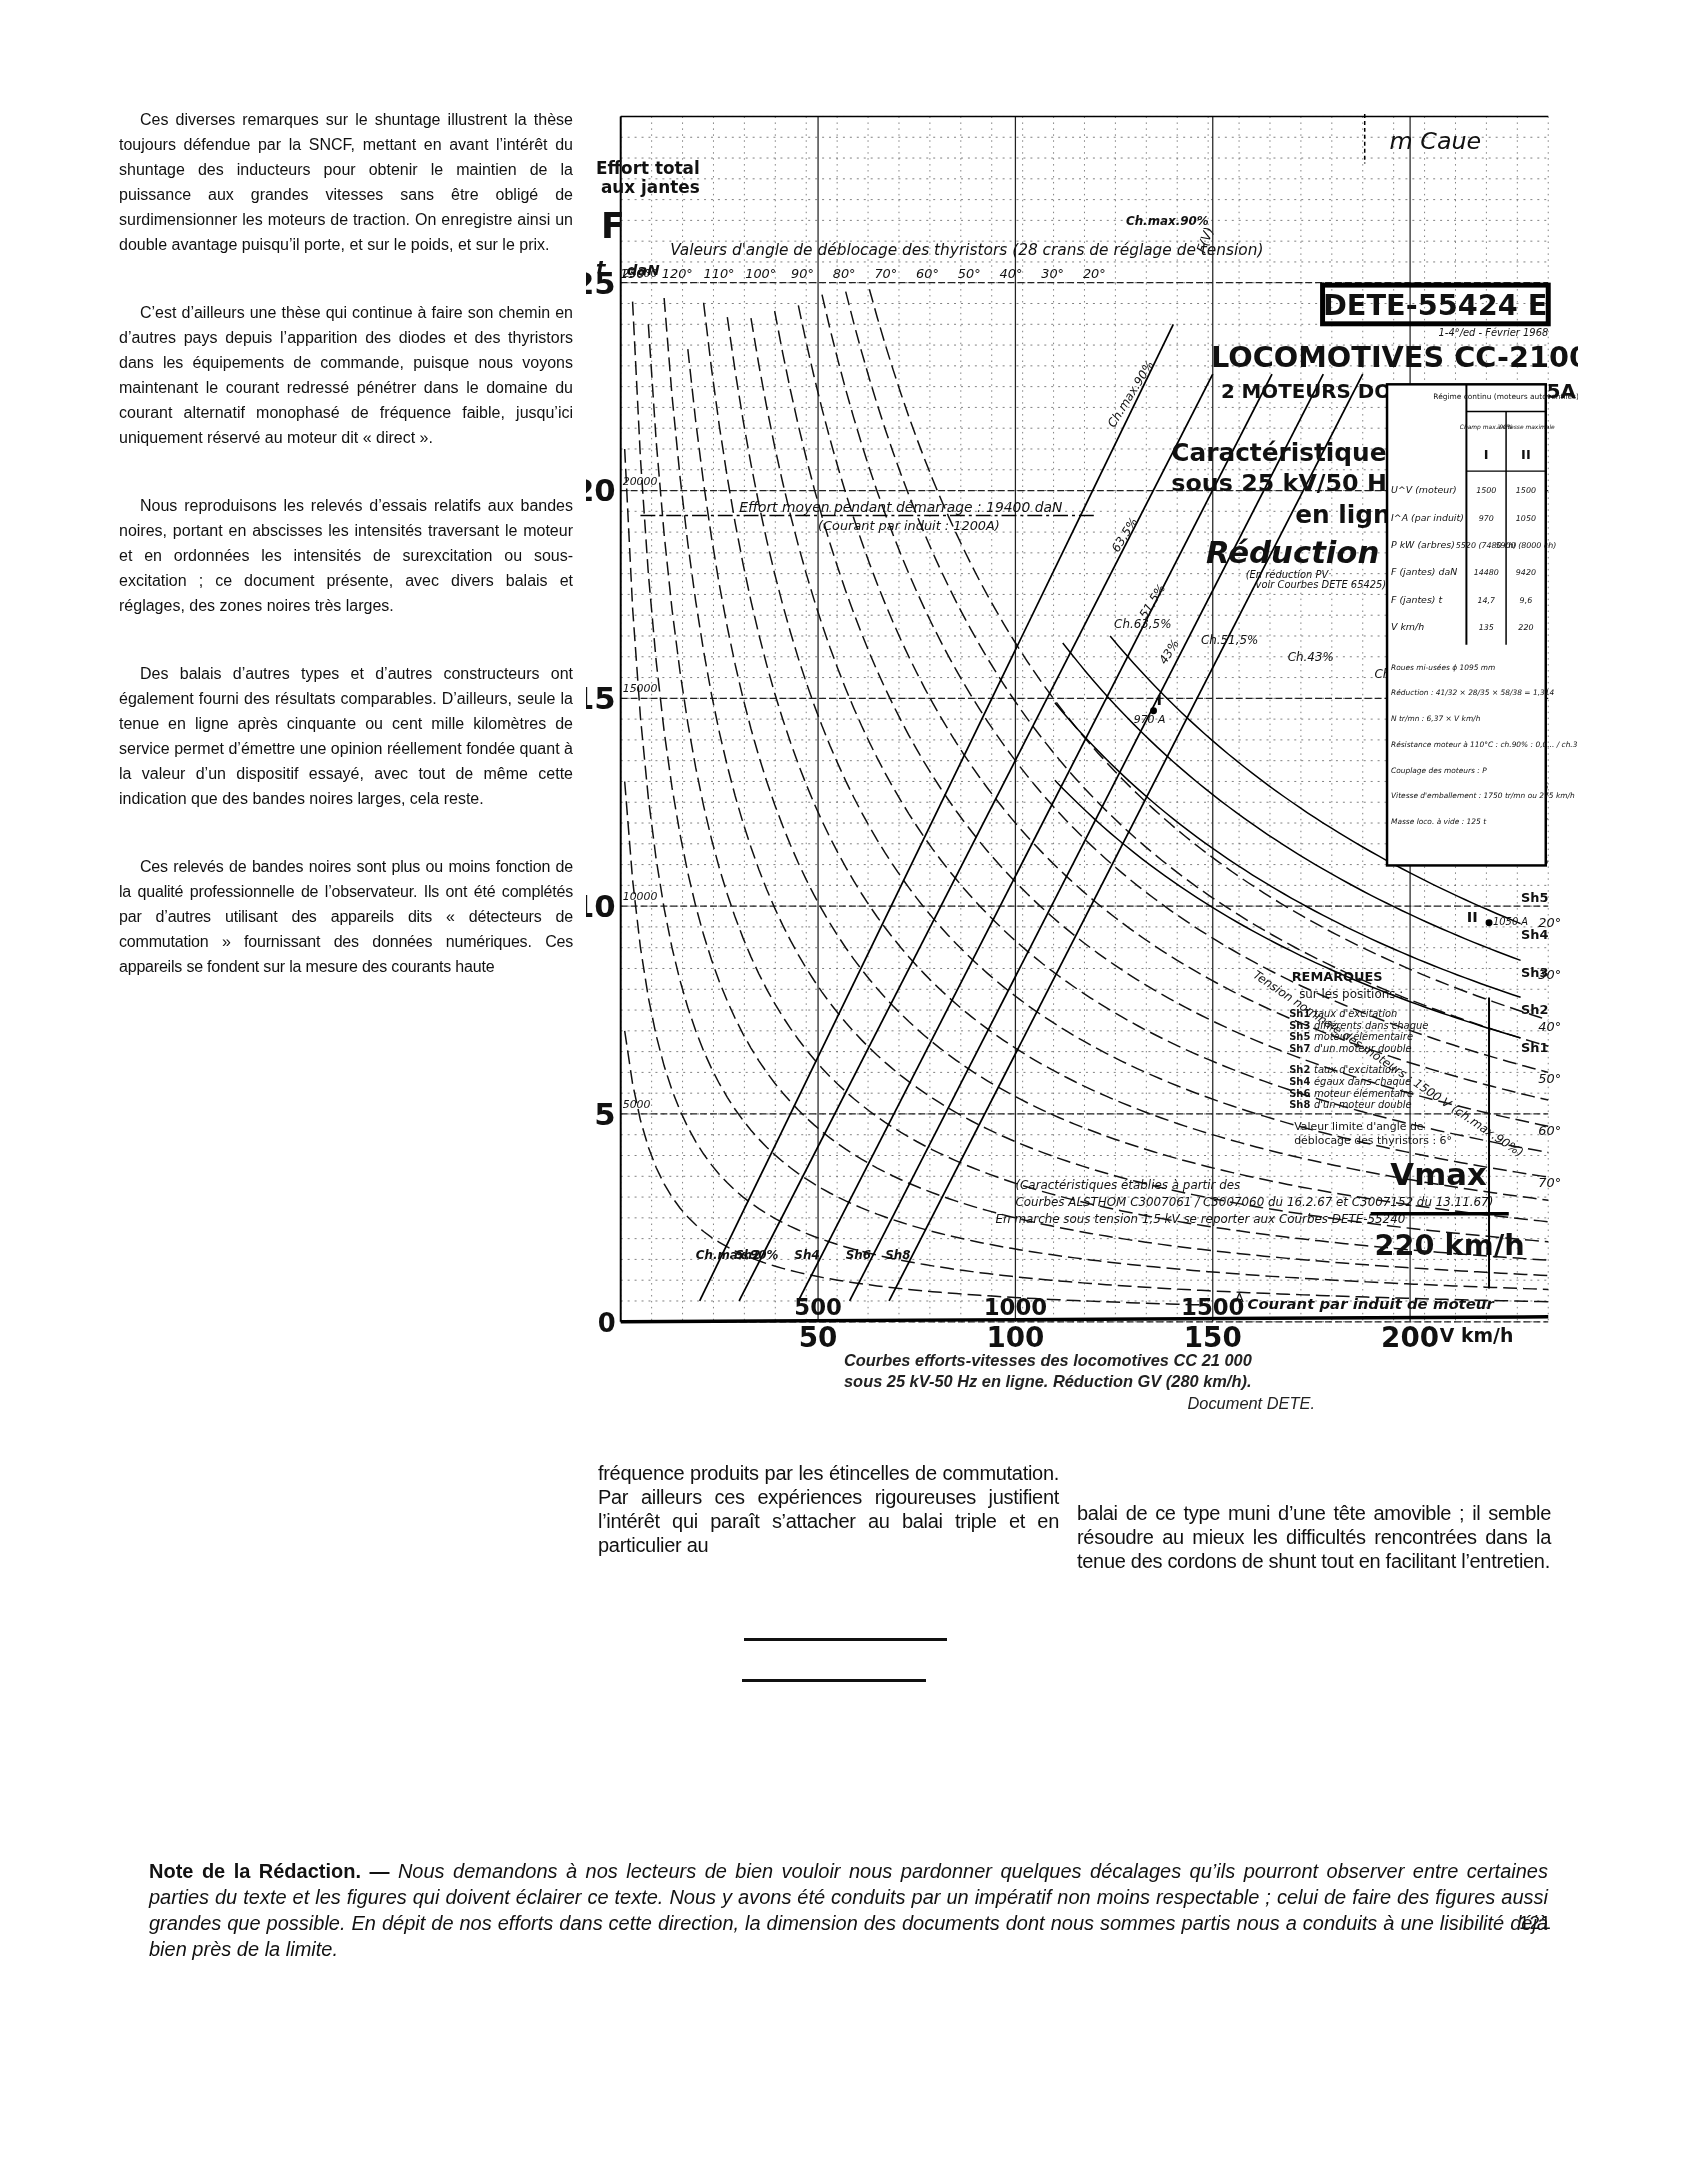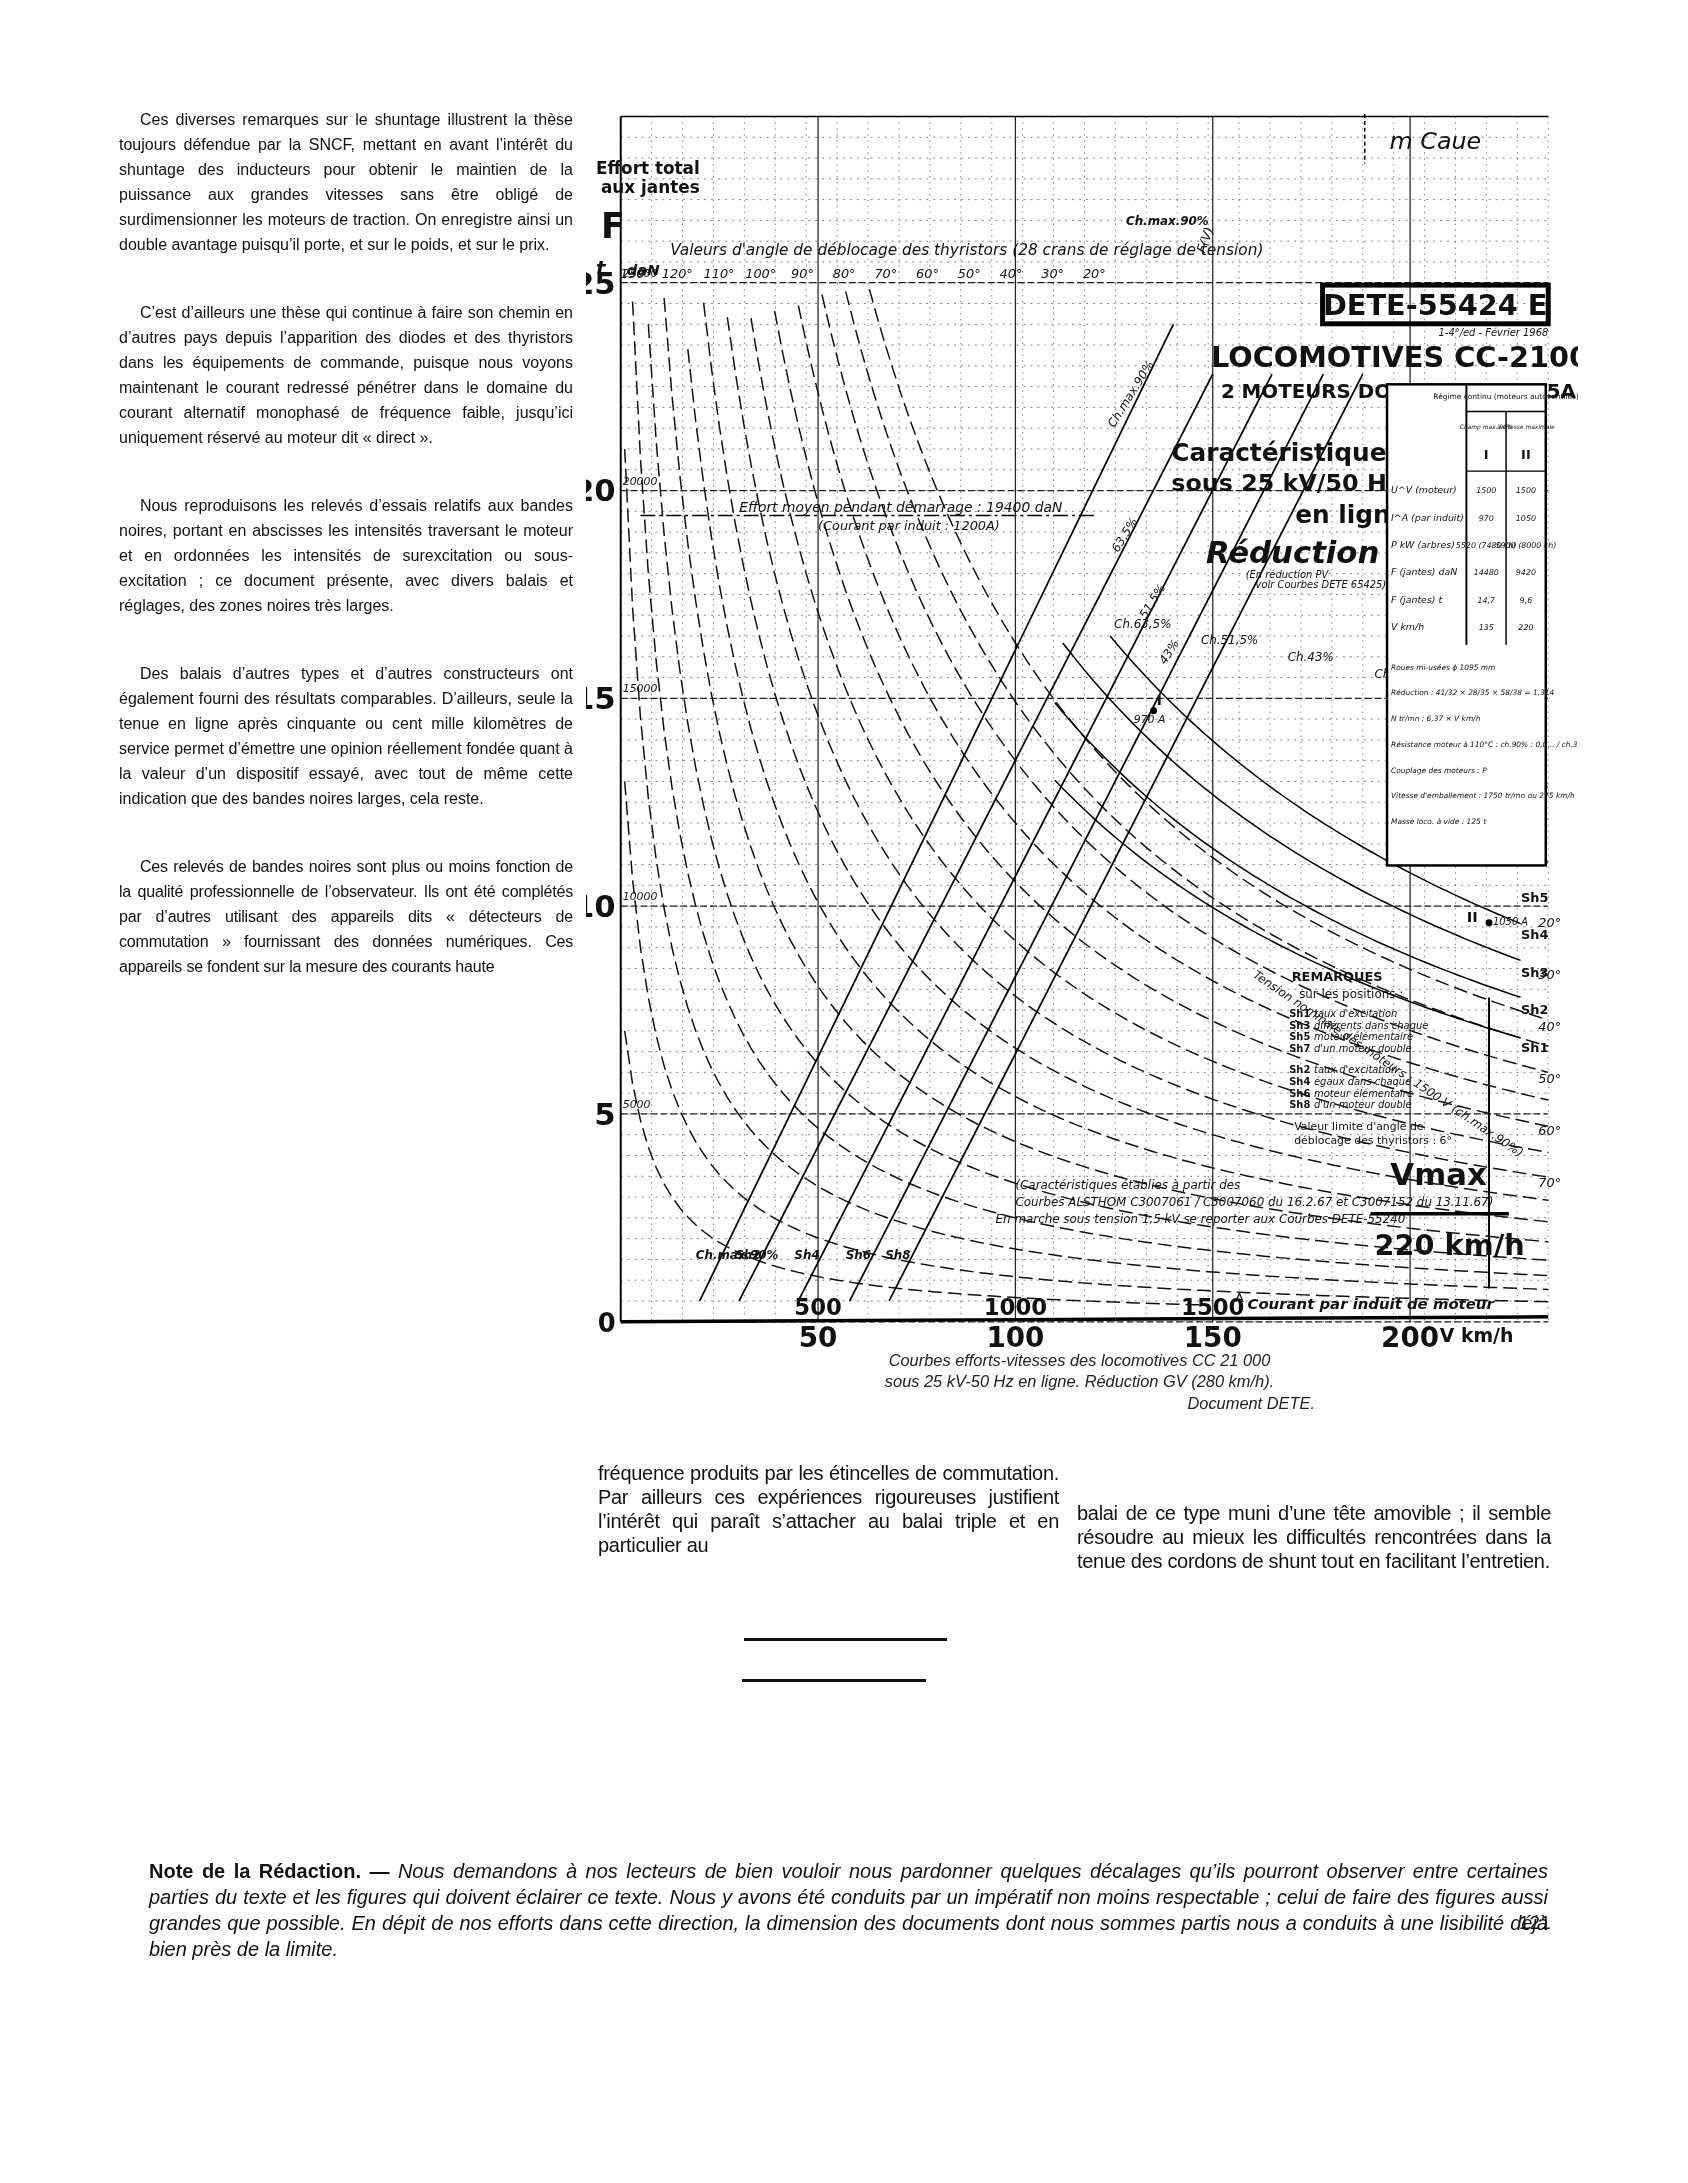--- a/index.html
+++ b/index.html
@@ -7,21 +7,21 @@
          font-family: "Liberation Sans", sans-serif; color: #111; }
   .col-left { position: absolute; left: 119px; top: 107px; width: 454px;
               font-size: 16px; line-height: 25px; text-align: justify; }
   .col-left p { margin: 0 0 43px 0; text-indent: 21px; }
   .col-left p.cond { letter-spacing: -0.2px; }
   .col-left b { font-weight: bold; }
   .chart-wrap { position: absolute; left: 586px; top: 99px; width: 992px; height: 1270px; }
   .chart-wrap svg { position: absolute; left: 0; top: 0; }
   .caption { position: absolute; left: 844px; top: 1350px; width: 471px; text-align: right;
              font-style: italic; font-size: 16.4px; line-height: 21px; color: #222; }
-  .caption .l1, .caption .l2 { text-align: center; display: block; }
+  .caption .l1, .caption .l2 { text-align: left; display: block; font-weight: bold; }
   .caption .src { display: block; margin-top: 1px; }
   .col-mid { position: absolute; left: 598px; top: 1461px; width: 461px; font-size: 20px;
              line-height: 24px; text-align: justify; letter-spacing: -0.3px; }
   .col-right { position: absolute; left: 1077px; top: 1461px; width: 474px; font-size: 20px;
                line-height: 24px; text-align: justify; letter-spacing: -0.3px; margin-top: 40px; }
   .rule { position: absolute; height: 2.5px; background: #111; }
   .note { position: absolute; left: 149px; top: 1858px; width: 1399px; font-size: 20px; line-height: 26px;
           text-align: justify; }
   .note b { font-weight: bold; font-style: normal; }
   .note i { font-style: italic; }

